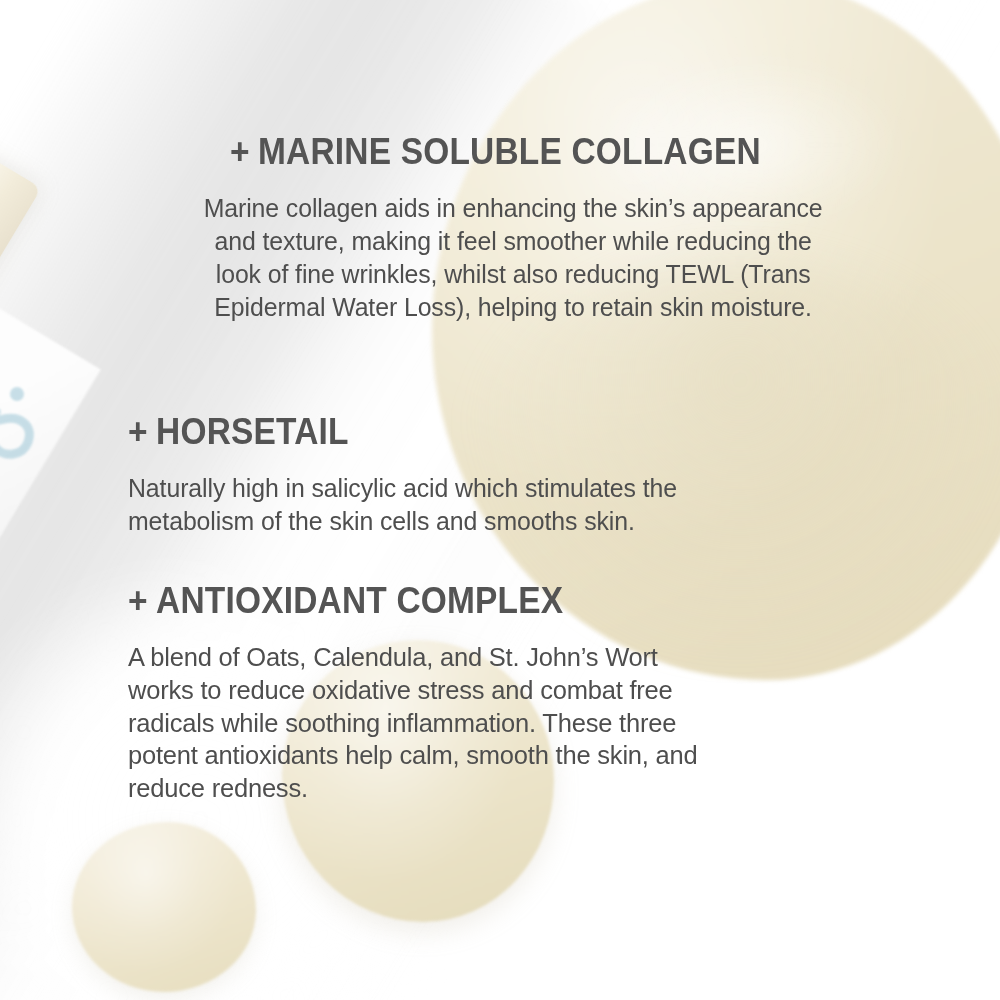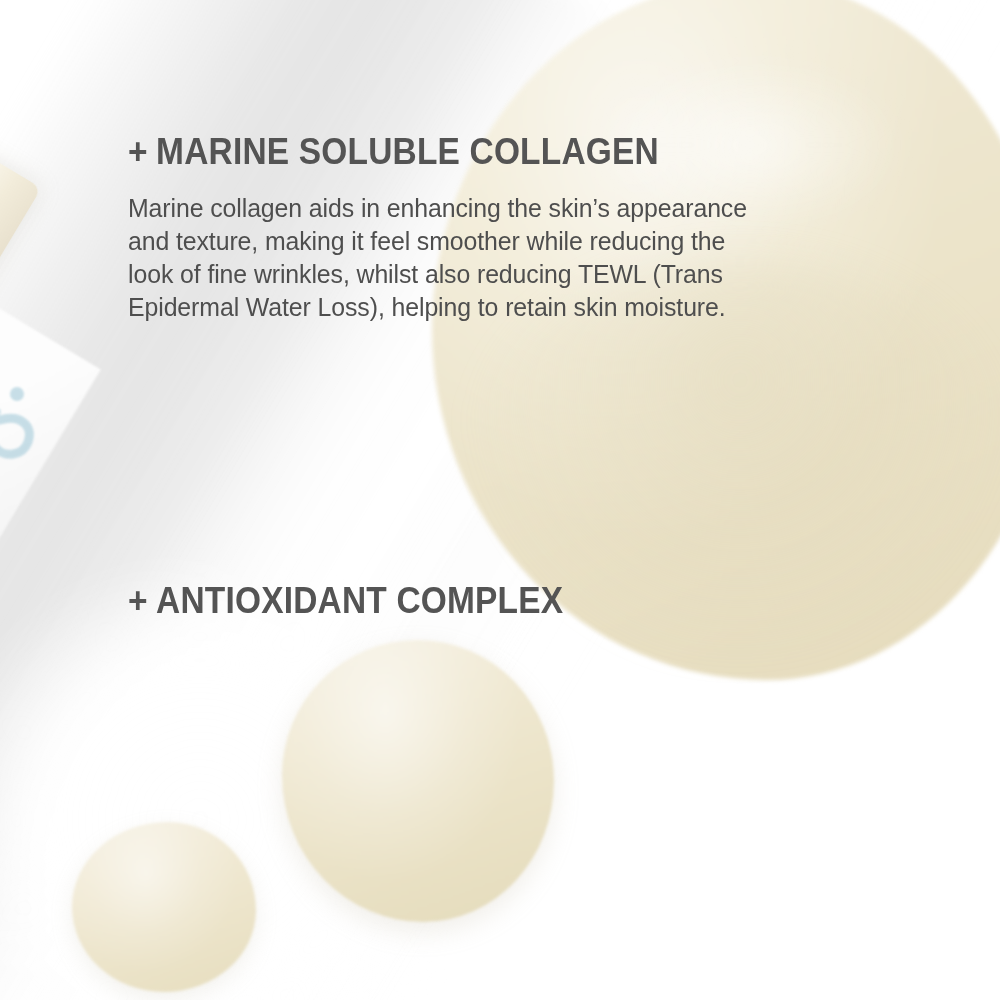--- a/index.html
+++ b/index.html
@@ -221,21 +221,21 @@
     top: 0;
     width: 790px;
     height: 1000px;
   }
 
   .section {
     position: absolute;
     left: 0;
     width: 790px;
   }
-  .section-1 { top: 132px; }
+  .section-1 { top: 132px; text-align: center; }
   .section-2 { top: 412px; }
   .section-3 { top: 581px; }
 
   .heading {
     margin: 0 0 0 0;
     font-family: "Liberation Sans", sans-serif;
     font-size: 36px;
     font-weight: bold;
     letter-spacing: 0.2px;
     color: #545454;
@@ -298,19 +298,29 @@
   <div class="content">
 
     <div class="section section-1">
       <h2 class="heading"><span class="plus">+</span><span>MARINE SOLUBLE COLLAGEN</span></h2>
       <p class="body-text">Marine collagen aids in enhancing the skin’s appearance
 and texture, making it feel smoother while reducing the
 look of fine wrinkles, whilst also reducing TEWL (Trans
 Epidermal Water Loss), helping to retain skin moisture.</p>
     </div>
 
+    <div class="section section-2">
+      <h2 class="heading"><span class="plus">+</span><span>HORSETAIL</span></h2>
+      <p class="body-text">Naturally high in salicylic acid which stimulates the
+metabolism of the skin cells and smooths skin.</p>
+    </div>
 
     <div class="section section-3">
       <h2 class="heading"><span class="plus">+</span><span>ANTIOXIDANT COMPLEX</span></h2>
+      <p class="body-text round">A blend of Oats, Calendula, and St. John’s Wort
+works to reduce oxidative stress and combat free
+radicals while soothing inflammation. These three
+potent antioxidants help calm, smooth the skin, and
+reduce redness.</p>
     </div>
 
   </div>
 </div>
 
 </body></html>

